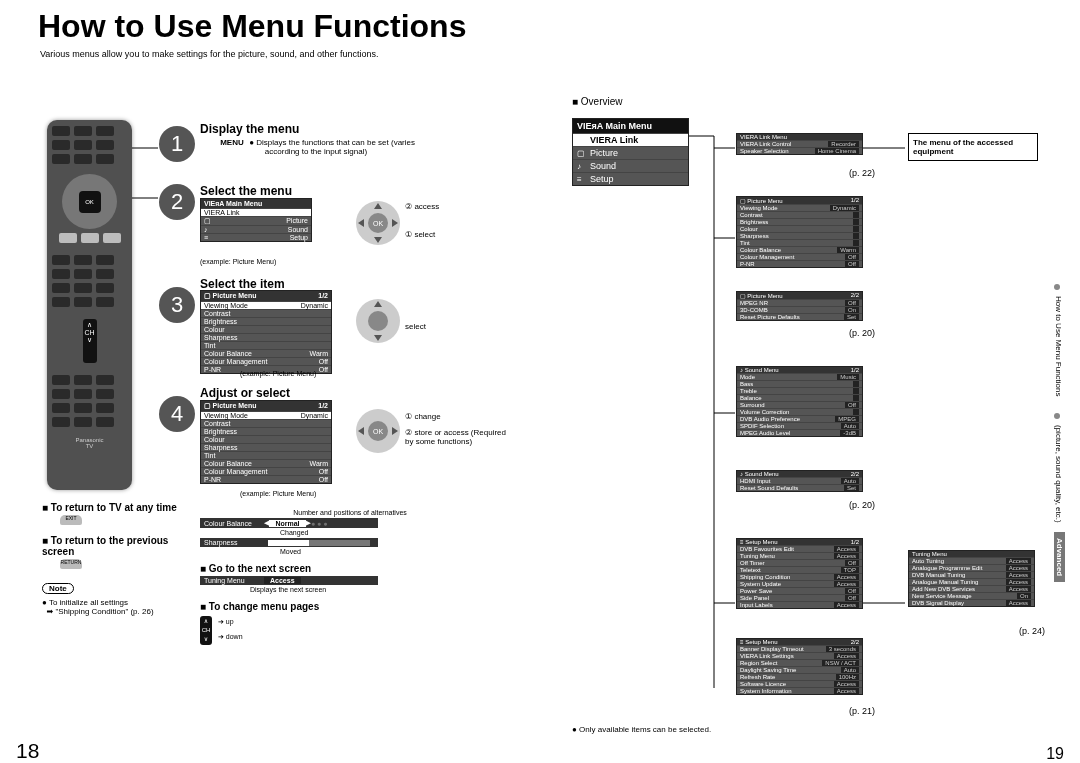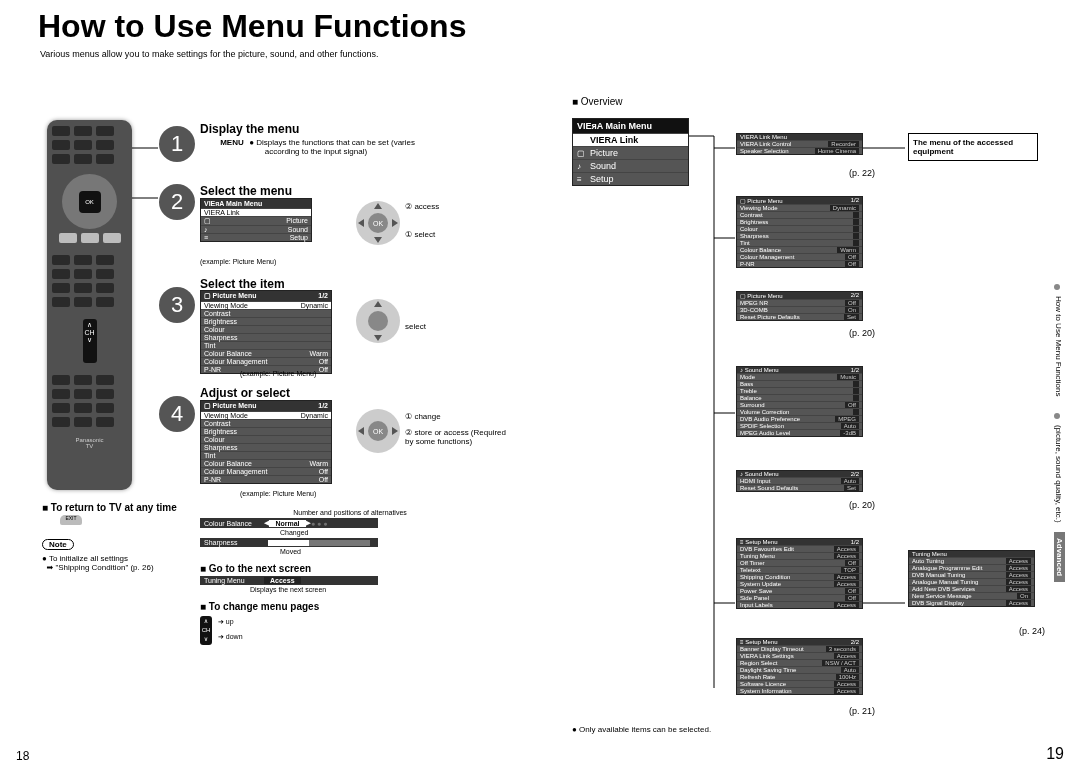--- a/index.html
+++ b/index.html
@@ -2,21 +2,21 @@
 <html><head>
 <meta charset="utf-8">
 <style>
 body { font-family: Arial, Helvetica, sans-serif; background:#fff; color:#000; margin:0; width:1080px; height:763px; overflow:hidden; }
 
 .page-title { font-size:32px; font-weight:bold; margin:8px 0 4px 38px; }
 .intro { font-size:9px; margin:0 0 8px 40px; }
 
 .page { position:relative; width:1080px; height:763px; }
 
-.page-num-left { position:absolute; bottom:8px; left:16px; font-size:12px; }
+.page-num-left { position:absolute; bottom:8px; left:16px; font-size:21px; }
 .page-num-right { position:absolute; bottom:8px; right:16px; font-size:16px;margin-top:25px; }
 
 
 .remote { position:absolute; top:112px; left:47px; width:85px; height:370px; background:#505050; border-radius:10px; box-shadow:0 0 4px rgba(0,0,0,.4); }
 .remote .keys { display:flex; flex-wrap:wrap; padding:6px 5px; gap:4px; }
 .remote .key { width:18px; height:10px; background:#2a2a2a; border-radius:2px; }
 .remote .bigring { width:55px; height:55px; border-radius:50%; background:#777; margin:4px auto; position:relative; }
 .remote .ok { position:absolute; left:50%; top:50%; transform:translate(-50%,-50%); width:22px; height:22px; border-radius:4px; background:#111; color:#fff; font-size:6px; text-align:center; line-height:22px; }
 .remote .grey-row { display:flex; justify-content:center; gap:4px; margin-top:4px;}
 .remote .greyk { width:18px; height:10px; background:#bdbdbd; border-radius:2px;}
@@ -313,20 +313,24 @@
         <path d="M3 23l6-4v8z M43 23l-6-4v8z" fill="#555"></path>
       </svg></div>
   <div class="dpad-lab" id="dl3a">① change</div>
   <div class="dpad-lab" id="dl3b">② store or access (Required by some functions)</div>
 
   <div class="left-notes">
     <div class="blk">
         <div class="subhead squarebullet">To return to TV at any time</div>
         <span class="exit-btn">EXIT</span>
       </div>
+    <div class="blk">
+        <div class="subhead squarebullet">To return to the previous screen</div>
+        <span class="exit-btn">RETURN</span>
+      </div>
     <div class="blk"><span class="note-box">Note</span><br>● <span>To initialize all settings</span><br>&nbsp;&nbsp;➡ <span>"Shipping Condition" (p. 26)</span></div>
   </div>
 
   <div class="right-steps">
     <div style="text-align:center;font-size:7px;margin-top:2px">Number and positions of alternatives</div>
     <div class="slidebar">
         <span class="nm">Colour Balance</span>
         <span>◀</span>
         <span class="val">Normal</span>
         <span>▶</span>

